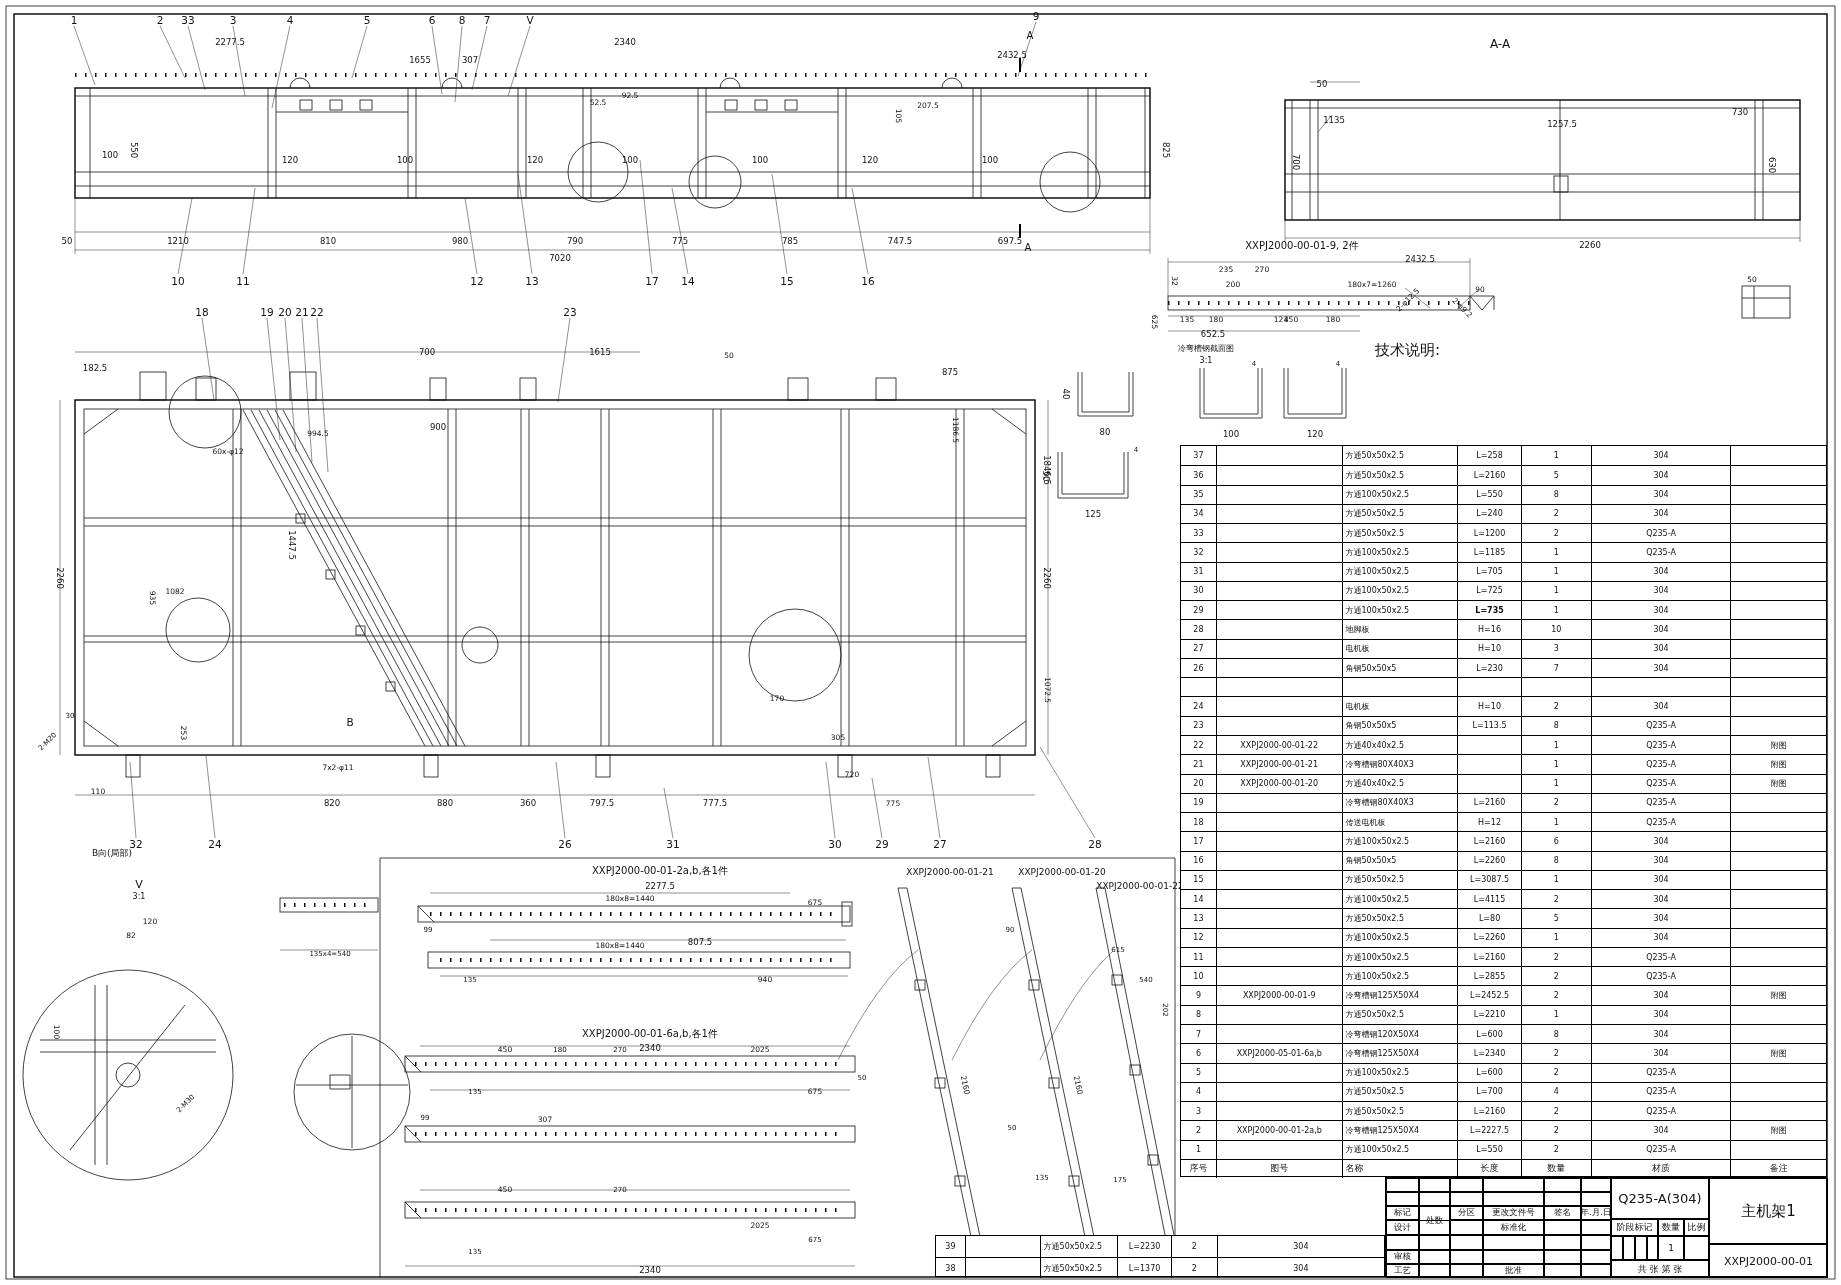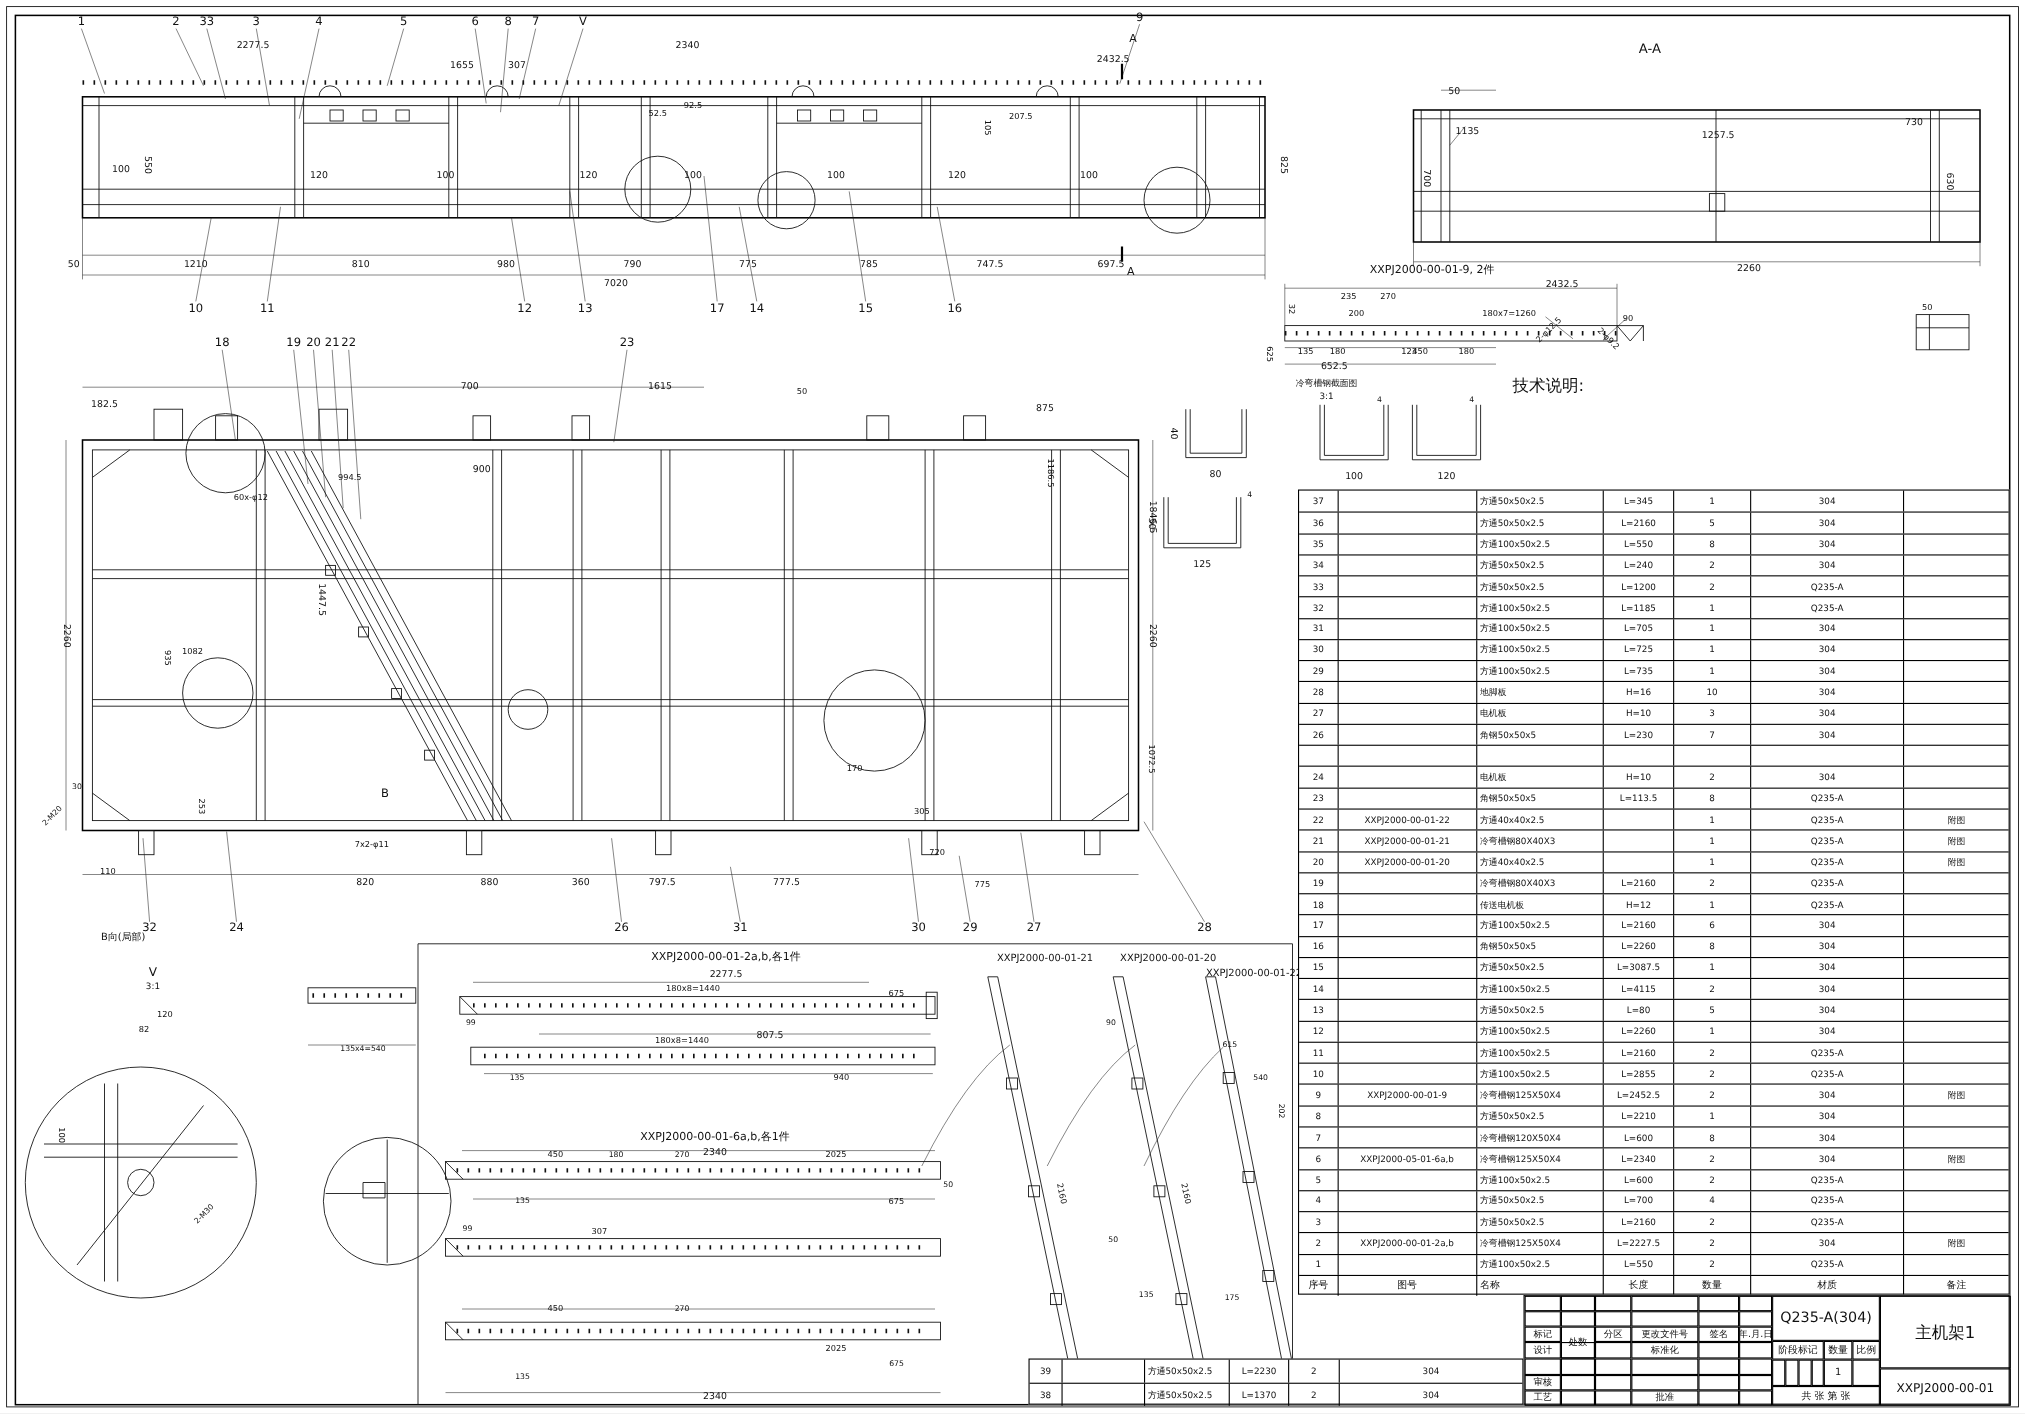--- a/index.html
+++ b/index.html
@@ -344,21 +344,21 @@
   <div id="notes">
     <div class="nt">技术说明:</div>
   </div>
 
   <div id="bom" class="gridtbl">
     <div id="bom-rows">
         <div class="trow">
           <div class="tcell c0" style="width: 36px;">37</div>
           <div class="tcell c1" style="width: 126px;"></div>
           <div class="tcell c2" style="width: 116px;">方通50x50x2.5</div>
-          <div class="tcell c3" style="width: 64px;">L=345</div>
+          <div class="tcell c3" style="width: 64px;">L=258</div>
           <div class="tcell c4" style="width: 70px;">1</div>
           <div class="tcell c5" style="width: 140px;">304</div>
           <div class="tcell c6" style="width: 95px;"></div>
         </div>
         <div class="trow">
           <div class="tcell c0" style="width: 36px;">36</div>
           <div class="tcell c1" style="width: 126px;"></div>
           <div class="tcell c2" style="width: 116px;">方通50x50x2.5</div>
           <div class="tcell c3" style="width: 64px;">L=2160</div>
           <div class="tcell c4" style="width: 70px;">5</div>
@@ -416,21 +416,21 @@
           <div class="tcell c2" style="width: 116px;">方通100x50x2.5</div>
           <div class="tcell c3" style="width: 64px;">L=725</div>
           <div class="tcell c4" style="width: 70px;">1</div>
           <div class="tcell c5" style="width: 140px;">304</div>
           <div class="tcell c6" style="width: 95px;"></div>
         </div>
         <div class="trow">
           <div class="tcell c0" style="width: 36px;">29</div>
           <div class="tcell c1" style="width: 126px;"></div>
           <div class="tcell c2" style="width: 116px;">方通100x50x2.5</div>
-          <div class="tcell c3" style="width: 64px;">L=735</div>
+          <div class="tcell c3" style="width: 64px; font-weight: bold;">L=735</div>
           <div class="tcell c4" style="width: 70px;">1</div>
           <div class="tcell c5" style="width: 140px;">304</div>
           <div class="tcell c6" style="width: 95px;"></div>
         </div>
         <div class="trow">
           <div class="tcell c0" style="width: 36px;">28</div>
           <div class="tcell c1" style="width: 126px;"></div>
           <div class="tcell c2" style="width: 116px;">地脚板</div>
           <div class="tcell c3" style="width: 64px;">H=16</div>
           <div class="tcell c4" style="width: 70px;">10</div>

